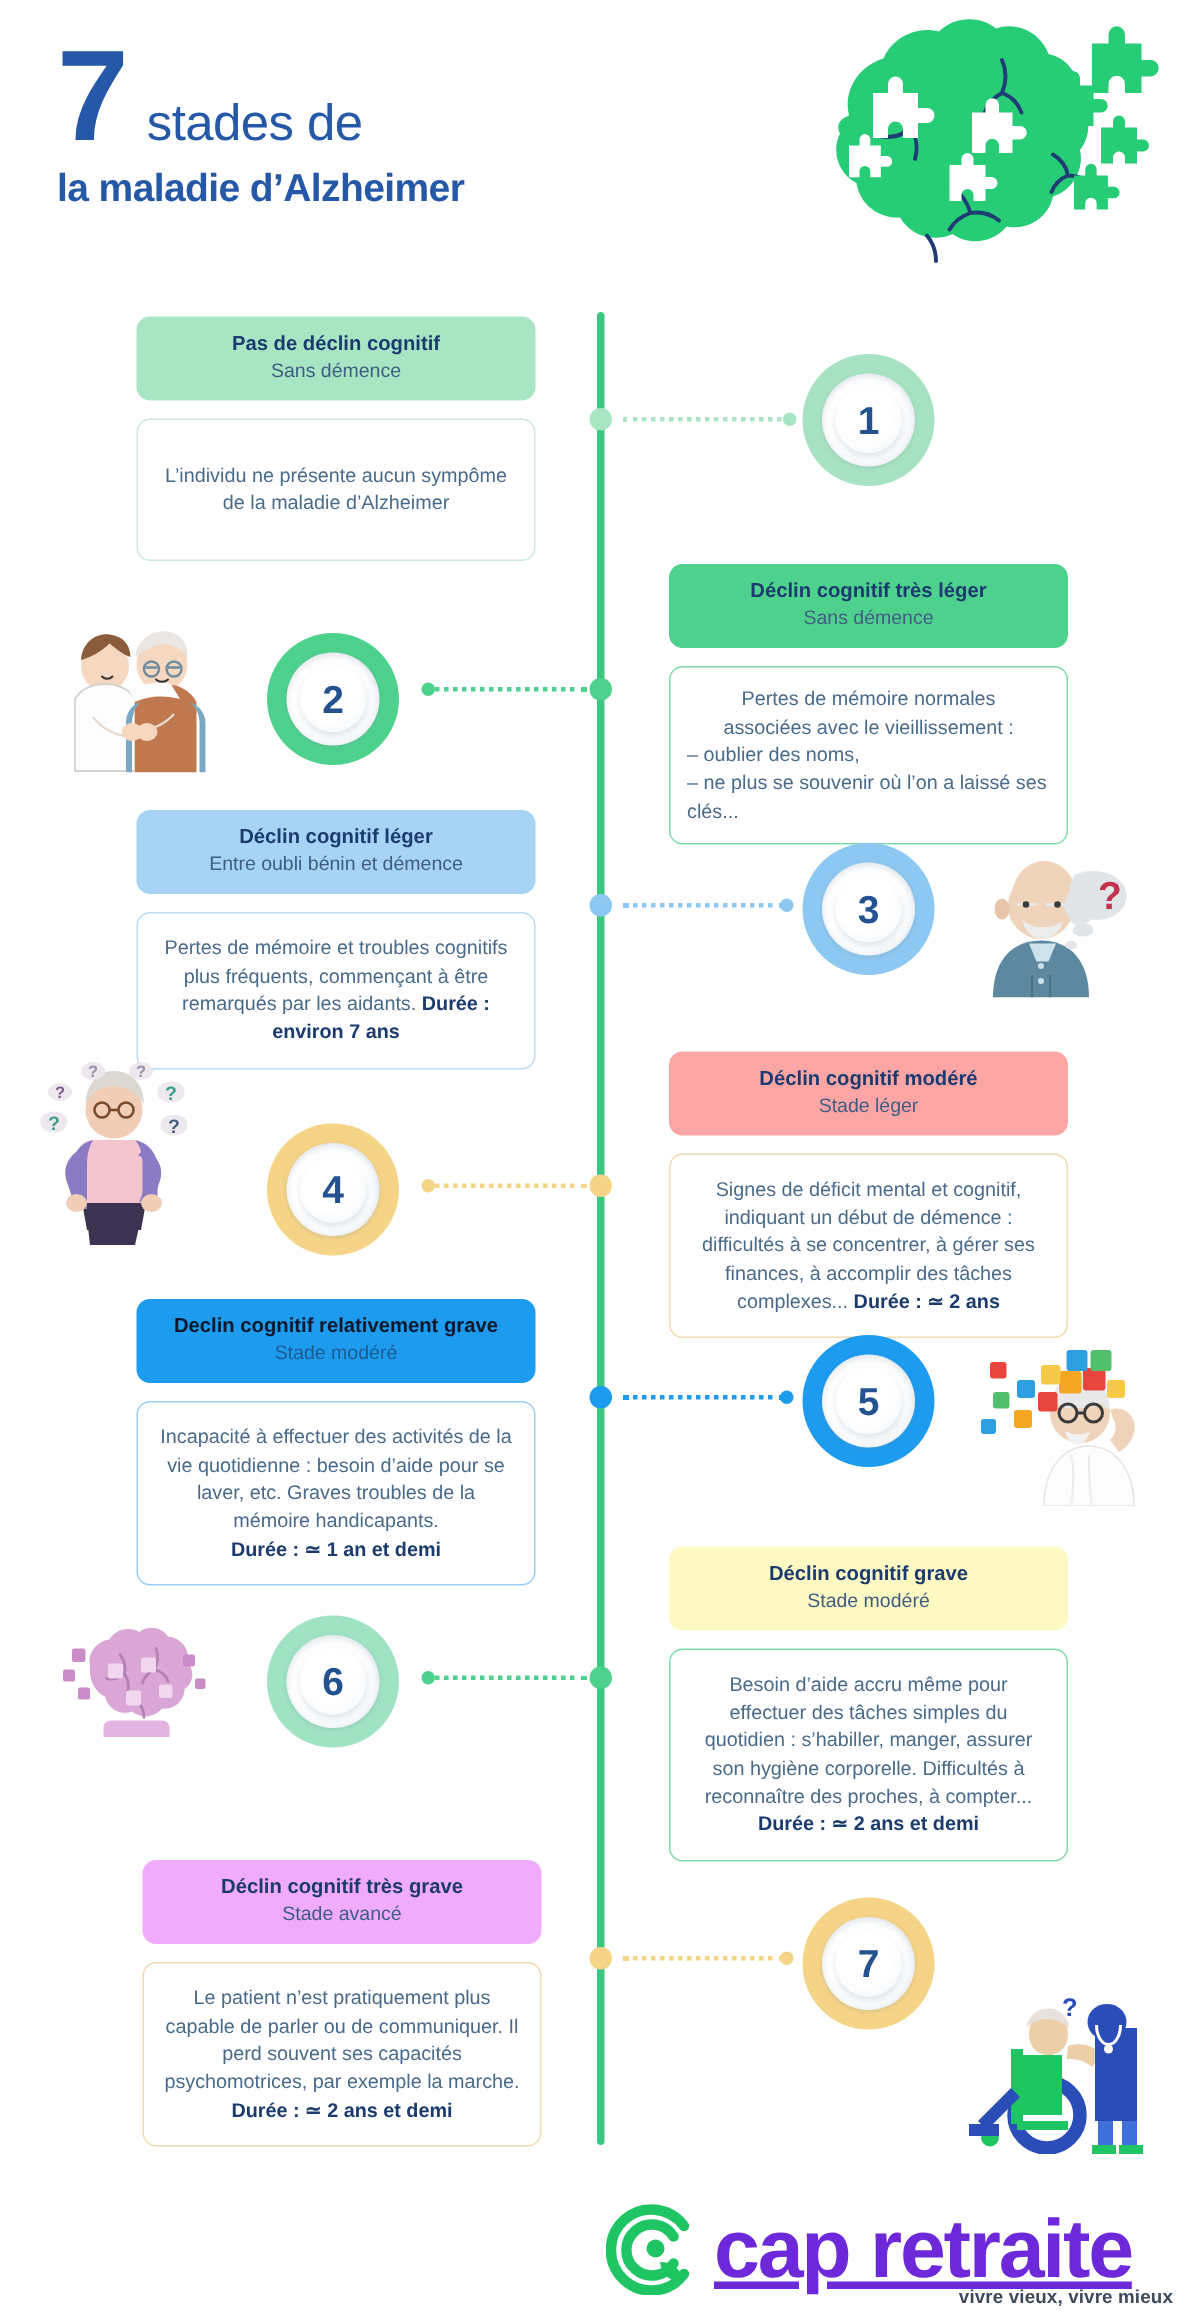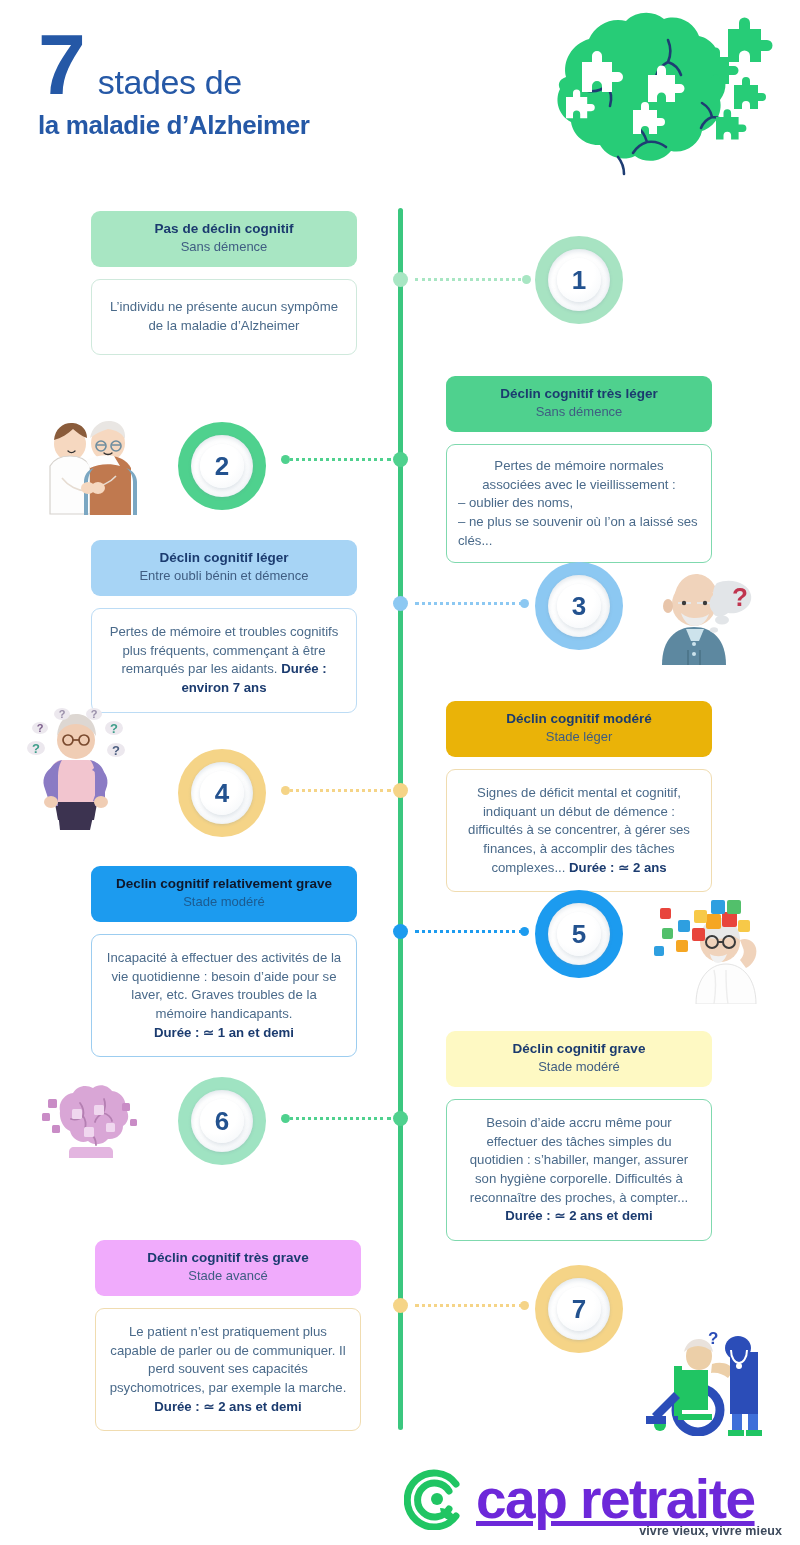--- a/index.html
+++ b/index.html
@@ -252,21 +252,21 @@
   <div class="conn-end" style="left:281px;top:1114px;background:#4fd18e;"></div>
 
   <div class="connector" style="left:415px;top:1304px;width:108px;color:#f5d487;"></div>
   <div class="conn-end" style="left:520px;top:1301px;background:#f5d487;"></div>
 
   <div class="stage-card" style="left:91px;top:211px;">
     <div class="card-head" style="background:#a8e6c3;">
       <div class="ttl">Pas de déclin cognitif</div>
       <div class="sub">Sans démence</div>
     </div>
-    <div class="card-body" style="border:1.3px solid #cfe9dc;height:76px;display:flex;align-items:center;justify-content:flex-start;">
+    <div class="card-body" style="border:1.3px solid #cfe9dc;height:95px;display:flex;align-items:center;justify-content:flex-start;">
       <span>L’individu ne présente aucun sympôme de la maladie d’Alzheimer</span>
     </div>
   </div>
   <div class="num-circle" style="left:535px;top:236px;background:#a7e3c2;">
     <div class="inner">
         <div class="inner2">1</div>
       </div>
   </div>
 
   <div class="stage-card" style="left:446px;top:376px;">
@@ -332,21 +332,21 @@
     <path d="M40 90v15M52 90v15" stroke="#4a7285" stroke-width="1.5"></path>
     <circle cx="46" cy="84" r="2" fill="#cde3ec"></circle>
     <circle cx="46" cy="94" r="2" fill="#cde3ec"></circle>
     <path d="M69 23c14-6 32 0 34 12 2 11-10 20-23 18-6 5-14 5-15-1-5-5-4-13 0-17 0-6 2-10 4-12z" fill="#e2e5e8"></path>
     <text x="84" y="46" font-size="26" font-weight="bold" fill="#c0344e" font-family="Liberation Sans, sans-serif">?</text>
     <ellipse cx="74" cy="60" rx="7" ry="4.5" fill="#e2e5e8"></ellipse>
     <ellipse cx="66" cy="70" rx="4" ry="2.8" fill="#e2e5e8"></ellipse>
   </svg>
 
   <div class="stage-card" style="left:446px;top:701px;">
-    <div class="card-head" style="background:#eab308;">
+    <div class="card-head" style="background:#fca5a5;">
       <div class="ttl">Déclin cognitif modéré</div>
       <div class="sub">Stade léger</div>
     </div>
     <div class="card-body" style="border:1.3px solid #f0dcb0;">
       <span>Signes de déficit mental et cognitif, indiquant un début de démence : difficultés à se concentrer, à gérer ses finances, à accomplir des tâches complexes... </span><b>Durée : ≃ 2 ans</b>
     </div>
   </div>
   <div class="num-circle" style="left:178px;top:749px;background:#f5d487;">
     <div class="inner">
         <div class="inner2">4</div>

